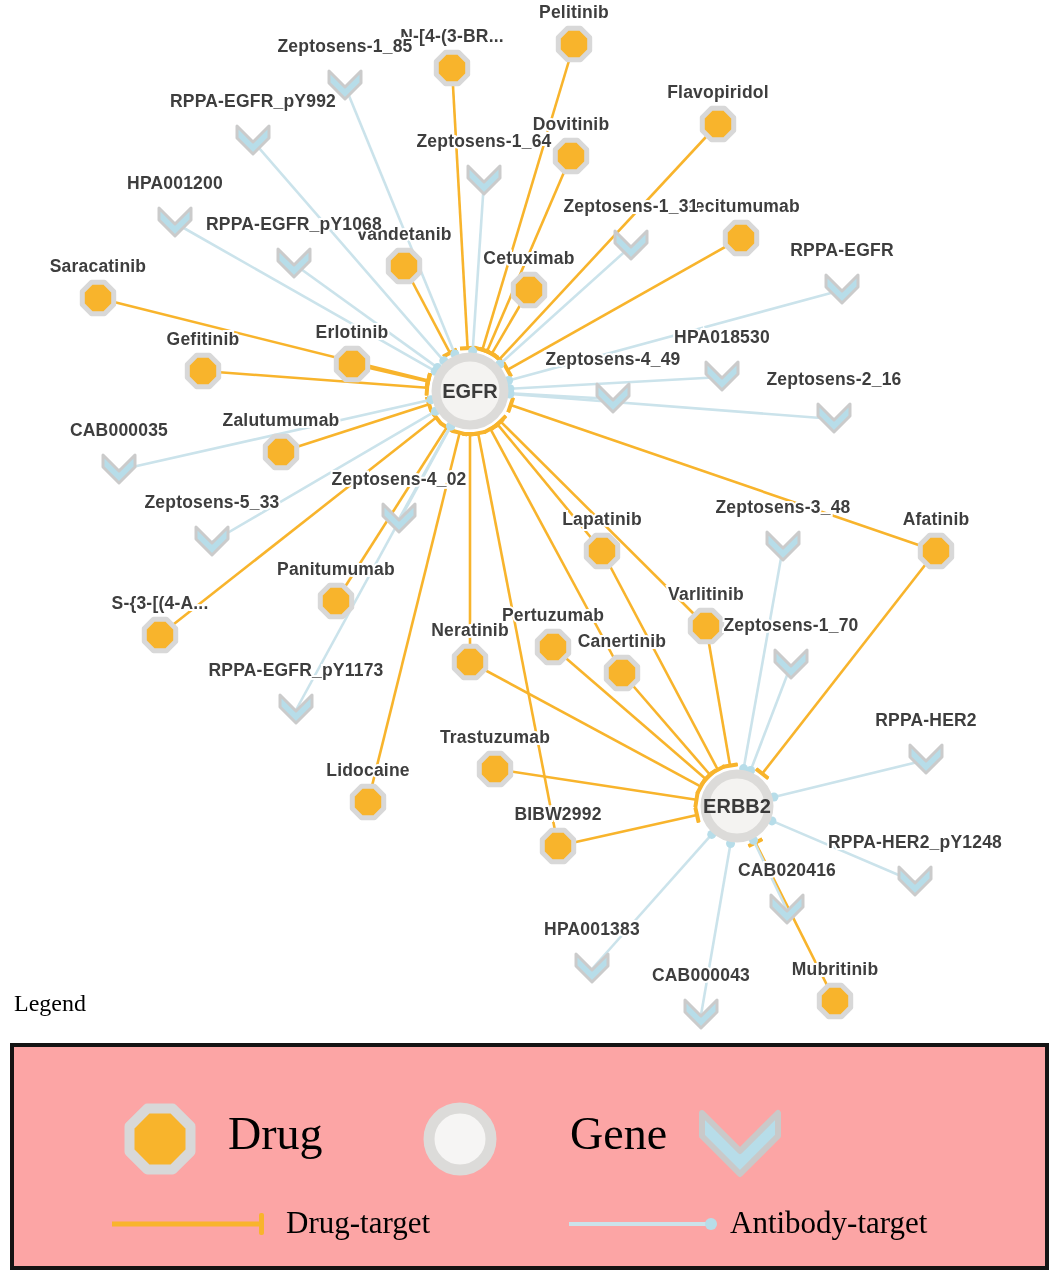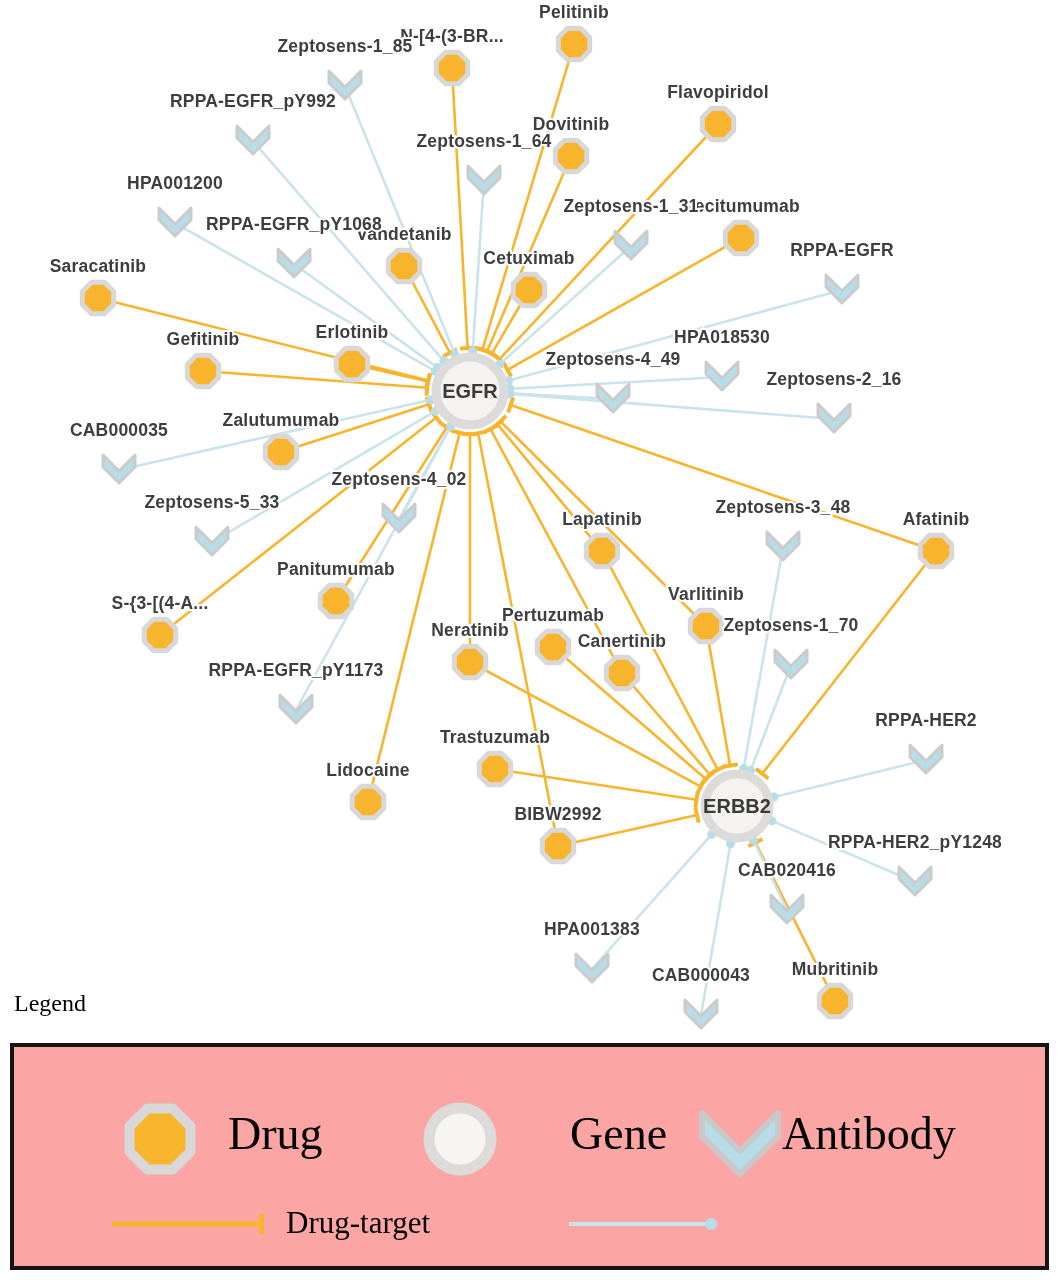--- a/index.html
+++ b/index.html
@@ -195,27 +195,27 @@
     <div class="legend-item-label" style="left:214px;top:60px;">Drug</div>
 
     <svg class="legend-icon" style="left:402px;top:48px;" width="88" height="88" viewBox="-44 -44 88 88">
       <circle cx="0" cy="0" r="31" fill="#F6F5F4" stroke="#DCDBD9" stroke-width="11"></circle>
     </svg>
     <div class="legend-item-label" style="left:524px;top:60px;margin-left:32px;">Gene</div>
 
     <svg class="legend-icon" style="left:676px;top:58px;" width="100" height="80" viewBox="-50 -40 100 80">
       <path d="M -38,-32 L 0,6 L 38,-32 L 38,-9 L 0,29 L -38,-9 Z" fill="#B7DDE9" stroke="#C9C9C9" stroke-width="6" stroke-linejoin="round"></path>
     </svg>
-    <div class="legend-item-label" style="left:768px;top:60px;">Antibody</div>
 
     <svg class="legend-icon" style="left:95px;top:164px;" width="172" height="26" viewBox="0 0 172 26">
       <line x1="3" y1="13" x2="152" y2="13" stroke="#F8B42C" stroke-width="5"></line>
       <rect x="150" y="2" width="5" height="22" rx="2" fill="#F8B42C"></rect>
     </svg>
     <div class="legend-edge-label" style="left:272px;top:158px;text-align:center;">Drug-target</div>
 
     <svg class="legend-icon" style="left:552px;top:164px;" width="162" height="26" viewBox="0 0 162 26">
       <line x1="3" y1="13" x2="140" y2="13" stroke="#CBE3EB" stroke-width="4"></line>
       <circle cx="145" cy="13" r="6" fill="#B7DDE9"></circle>
     </svg>
+    <div class="legend-edge-label" style="left:716px;top:158px;">Antibody-target</div>
 
   </div>
 </div>
 
 </body></html>

